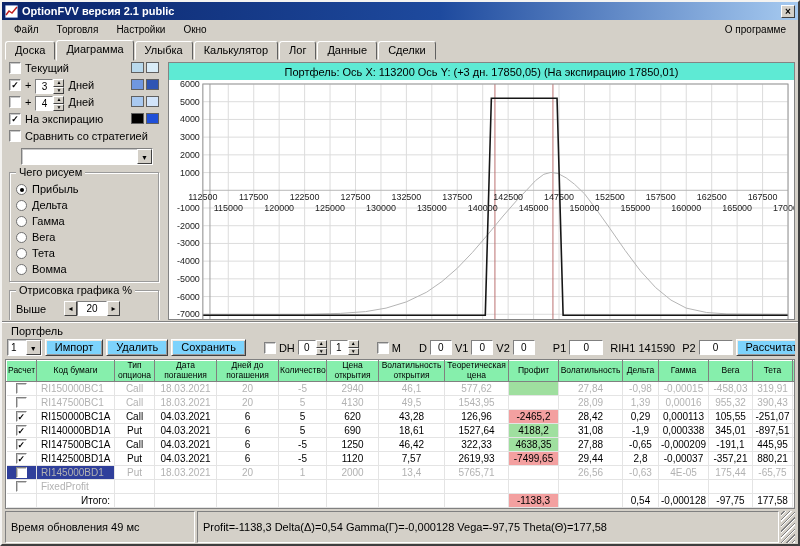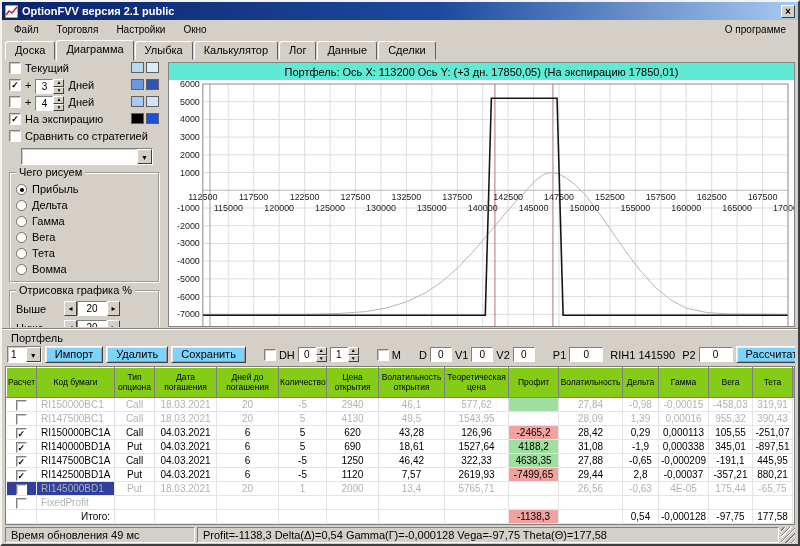--- a/index.html
+++ b/index.html
@@ -84,40 +84,40 @@
          box-shadow:inset 1px 1px 0 #ece9e2, inset -1px -1px 0 #9a9a9a;
          font-size:11px; padding:1px 9px 2px; font-family:inherit; white-space:nowrap; }
   .btn.calc { margin-left:auto; margin-right:-18px; }
   .gap { width:12px; flex:0 0 12px; }
   .num-combo { width:46px; height:17px; }
   .instrument { margin:0 4px; white-space:nowrap; }
 
   
   .bp-table-wrap { border:1px solid #808080; background:#fff; overflow:hidden; }
   table.pt { width:100%; border-collapse:collapse; table-layout:fixed; }
-  .pt th { background:#84cc16; font-size:8.5px; font-weight:normal; line-height:1.15; height:30px;
+  .pt th { background:#86efac; font-size:8.5px; font-weight:normal; line-height:1.15; height:20px;
            border:1px solid; border-color:#fff #808080 #808080 #fff; padding:0 1px; overflow:hidden; }
   .pt td { font-size:10px; height:13px; line-height:13px; text-align:center; white-space:nowrap;
            overflow:hidden; border-right:1px solid #e4e4e4; border-bottom:1px solid #e4e4e4; padding:0 2px; }
   .pt td.codecell { text-align:left; padding-left:4px; }
   .pt tr.muted td { color:#b2b2b2; }
   .pt td.pg { background:#9fdf9f; }
   .pt td.pr { background:#f3a0a0; }
   .pt td.sel { background:#2f3f9b; color:#cdd3ef; }
   .pt td.total-label { text-align:right; padding-right:4px; color:#000; }
   .pt .cbcell { text-align:center; }
   .pt .cbcell .cb { display:inline-block; vertical-align:middle; margin-top:0; width:11px; height:11px; flex:none; }
   .pt col.c0{width:30px;} .pt col.c1{width:78px;} .pt col.c2{width:40px;} .pt col.c3{width:62px;}
   .pt col.c4{width:62px;} .pt col.c5{width:48px;} .pt col.c6{width:52px;} .pt col.c7{width:66px;}
   .pt col.c8{width:64px;} .pt col.c9{width:50px;} .pt col.c10{width:64px;} .pt col.c11{width:36px;}
   .pt col.c12{width:50px;} .pt col.c13{width:44px;} .pt col.c14{width:40px;} .pt col.c15{width:12px;}
 
   
   .statusbar { flex:0 0 19px; display:flex; align-items:stretch; gap:2px; padding:2px 3px 1px; font-size:11px; }
-  .status-cell { border:1px solid; border-color:#808080 #fff #fff #808080; padding:0 5px; line-height:14px;
+  .status-cell { border:1px solid; border-color:#808080 #fff #fff #808080; padding:8px 5px; line-height:14px;
                  white-space:nowrap; overflow:hidden; }
   .status-left { flex:0 0 190px; }
   .status-right { flex:1; }
   .grip { width:14px; background:repeating-linear-gradient(135deg,#d4d0c8 0 2px,#808080 2px 3px,#fff 3px 4px); }
 </style>
 </head>
 <body>
 
 <div class="window">
 

